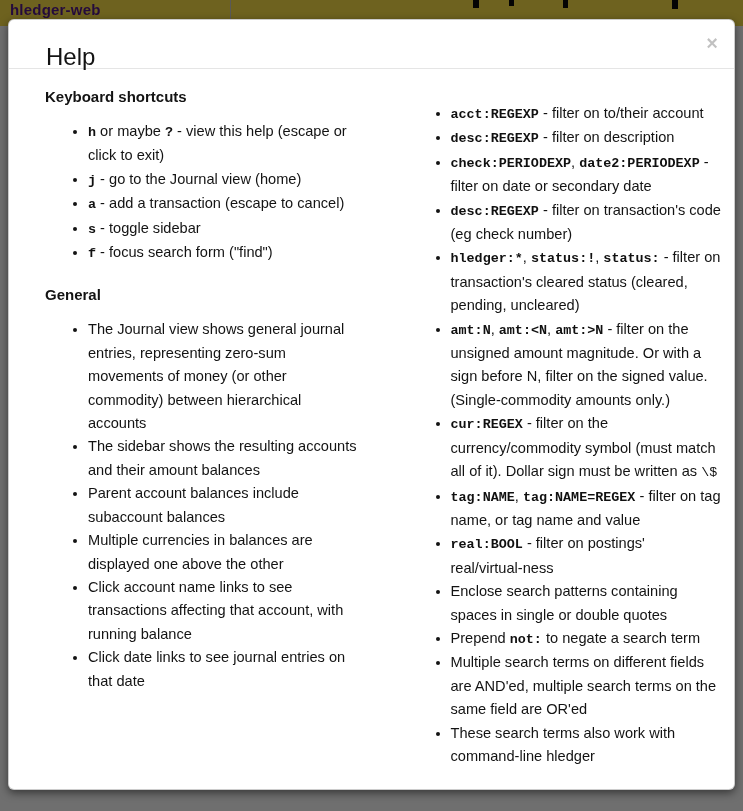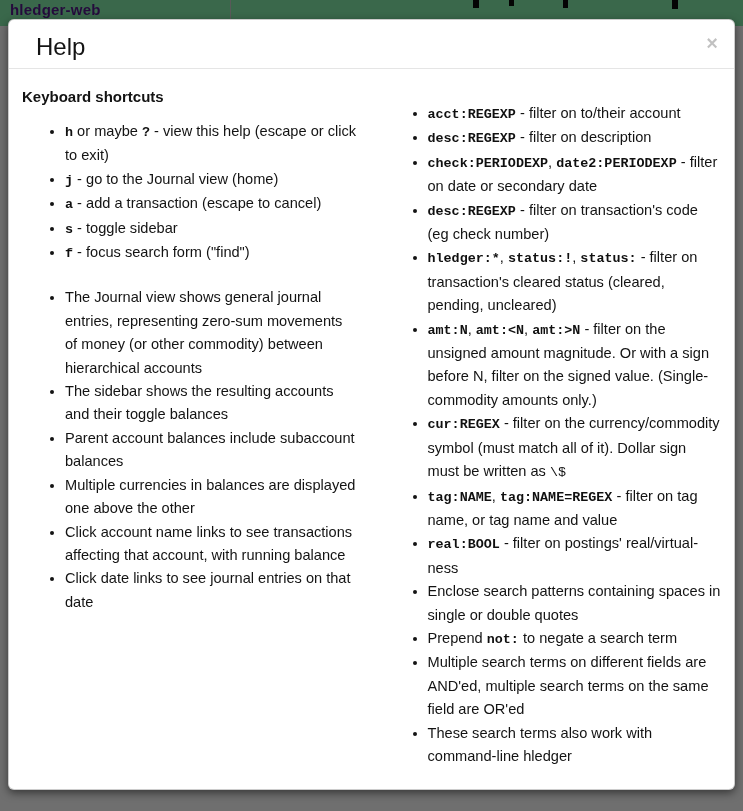--- a/index.html
+++ b/index.html
@@ -4,21 +4,21 @@
 <style>
   html,body{margin:0;padding:0;}
   body{
     width:743px;height:811px;overflow:hidden;position:relative;
     background:#ffffff;
     font-family:"Liberation Sans",sans-serif;
     -webkit-font-smoothing:antialiased;
   }
   
   .page-behind{position:absolute;inset:0;background:#fff;}
-  .topbar{position:absolute;top:0;left:0;width:743px;height:26px;background:#86efac;}
+  .topbar{position:absolute;top:0;left:0;width:743px;height:26px;background:#fde047;}
   .brand-link{
     position:absolute;left:10px;top:1px;
     font-size:15px;font-weight:700;color:#551a8b;text-decoration:none;
     letter-spacing:.2px;
   }
   .topbar-divider{position:absolute;left:230px;top:0;width:1px;height:19px;background:#cccccc;}
   .heading-frag{position:absolute;top:0;background:#0a0a0a;}
   .frag-1{left:473px;width:6px;height:8px;}
   .frag-2{left:509px;width:5px;height:6px;}
   .frag-3{left:563px;width:5px;height:8px;}
@@ -31,30 +31,30 @@
     background:#fff;border:1px solid rgba(0,0,0,0.2);border-radius:6px;
     box-shadow:0 3px 9px rgba(0,0,0,0.5);
     z-index:10;box-sizing:border-box;overflow:hidden;
   }
   .modal-header{
     height:49px;box-sizing:border-box;
     padding:10px 16px 0 25px;
     border-bottom:1px solid #e5e5e5;
   }
   .modal-title{
-    display:inline-block;margin:2px;font-size:24px;font-weight:500;
+    display:inline-block;margin:12px;font-size:24px;font-weight:500;
     line-height:30px;color:#131313;
   }
   .close-btn{
     float:right;margin-top:3px;padding:0;background:none;border:0;
     font-size:20px;font-weight:700;line-height:1;color:#000;opacity:.24;
     cursor:pointer;font-family:"Liberation Sans",sans-serif;
   }
   .modal-body{display:flex;padding:19px 0 20px;}
-  .col{width:50%;box-sizing:border-box;padding:0 13px;}
+  .col{width:50%;box-sizing:border-box;padding:0 13px;margin-left:23px;}
   .sec-heading{
     margin:0;font-size:15px;font-weight:700;line-height:18px;color:#131313;
   }
   .col ul{
     margin:14px 0 21px;padding-left:43px;list-style:disc;
   }
   .col li{
     font-size:14.6px;line-height:23.4px;color:#131313;
   }
   .code{
@@ -90,23 +90,24 @@
   <div class="modal-body">
     <div class="col">
         <h3 class="sec-heading">Keyboard shortcuts</h3>
         <ul>
           <li><span class="code">h</span><span> or maybe </span><span class="code">?</span><span> - view this help (escape or click to exit)</span></li>
           <li><span class="code">j</span><span> - go to the Journal view (home)</span></li>
           <li><span class="code">a</span><span> - add a transaction (escape to cancel)</span></li>
           <li><span class="code">s</span><span> - toggle sidebar</span></li>
           <li><span class="code">f</span><span> - focus search form ("find")</span></li>
         </ul>
+        <h3 class="sec-heading">General</h3>
         <ul>
           <li><span>The Journal view shows general journal entries, representing zero-sum movements of money (or other commodity) between hierarchical accounts</span></li>
-          <li><span>The sidebar shows the resulting accounts and their toggle balances</span></li>
+          <li><span>The sidebar shows the resulting accounts and their amount balances</span></li>
           <li><span>Parent account balances include subaccount balances</span></li>
           <li><span>Multiple currencies in balances are displayed one above the other</span></li>
           <li><span>Click account name links to see transactions affecting that account, with running balance</span></li>
           <li><span>Click date links to see journal entries on that date</span></li>
         </ul>
       </div>
     <div class="col">
         <ul>
           <li><span class="code">acct:REGEXP</span><span> - filter on to/their account</span></li>
           <li><span class="code">desc:REGEXP</span><span> - filter on description</span></li>

